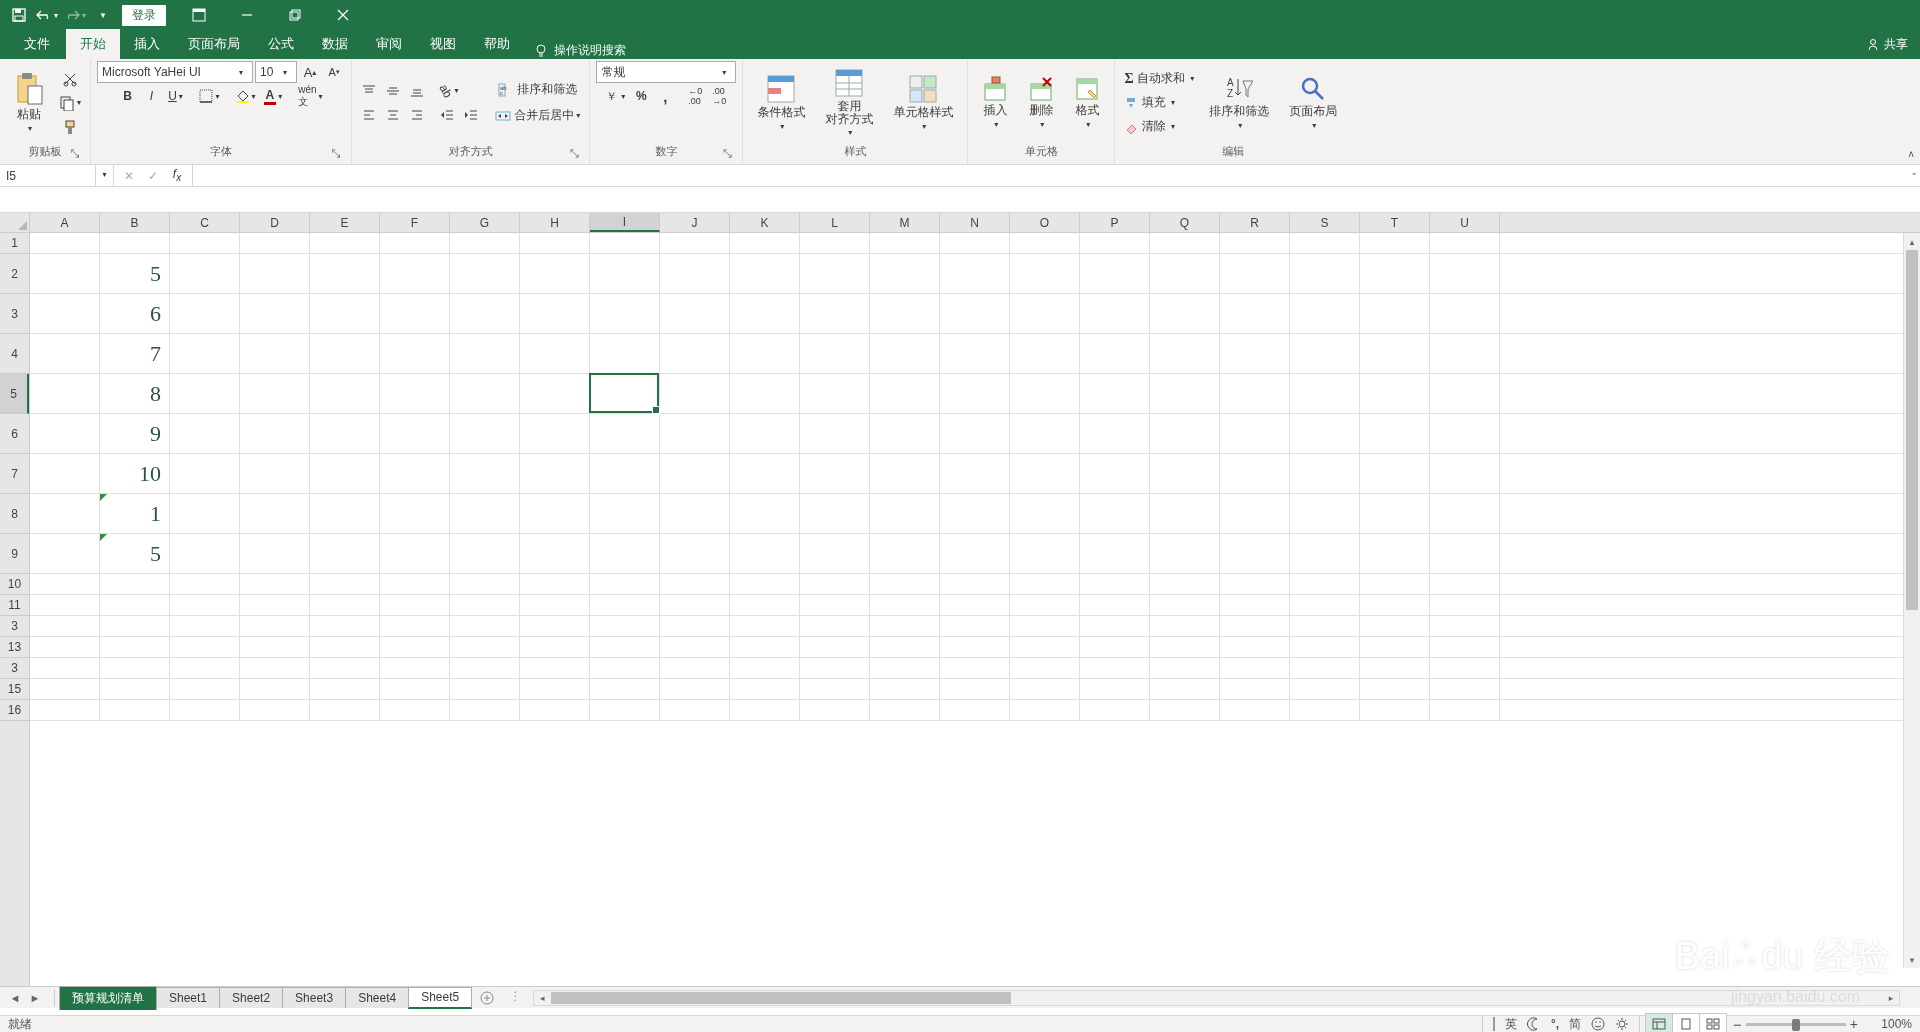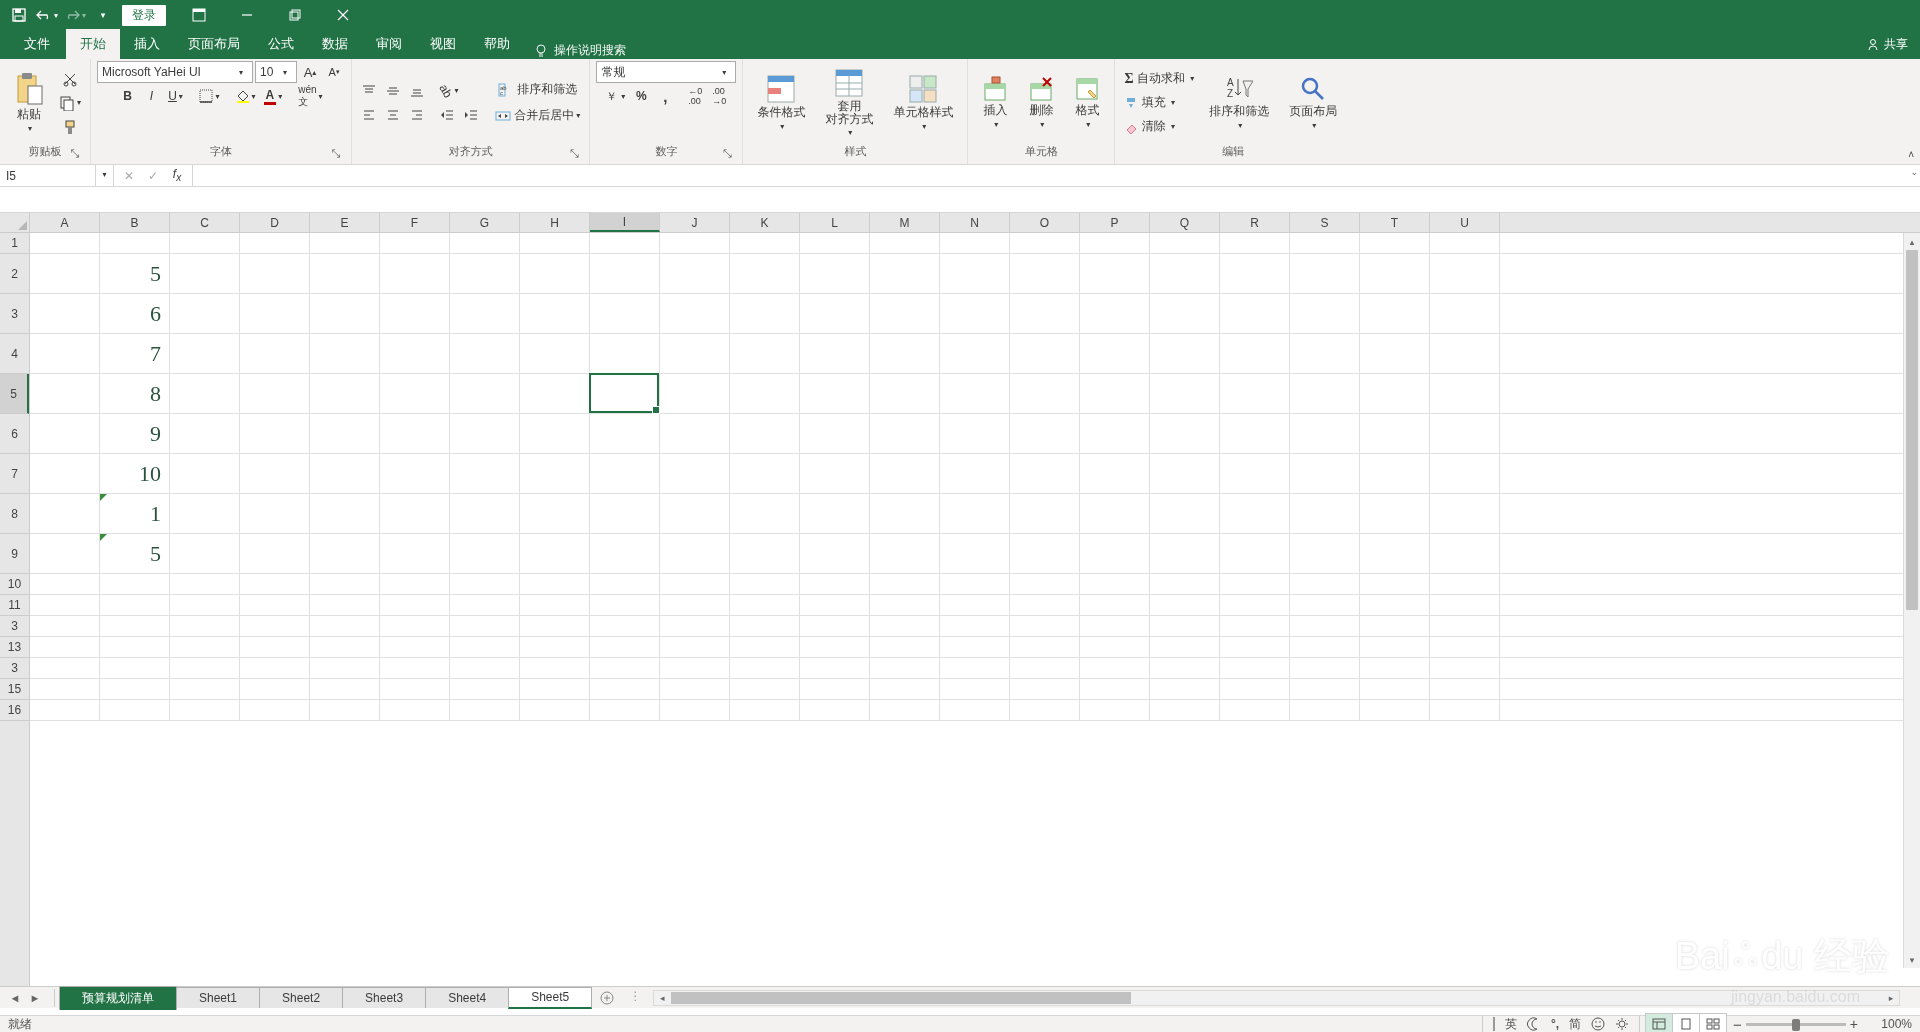--- a/index.html
+++ b/index.html
@@ -75,21 +75,21 @@
 
 .v-scroll { position: absolute; right: 0; top: 233px; bottom: 64px; width: 17px; background: #f1f1f1; border-left: 1px solid #dadada; }
 .scroll-btn { height: 17px; display: flex; align-items: center; justify-content: center; font-size: 9px; color: #666; }
 .v-thumb { position: absolute; top: 17px; left: 2px; right: 2px; height: 360px; background: #c1c1c1; border-radius: 1px; }
 
 
 .sheet-bar { position: absolute; bottom: 24px; left: 0; right: 0; height: 22px; background: #f3f2f1; border-top: 1px solid #ccc; display: flex; align-items: center; }
 .tab-nav { display: flex; gap: 2px; padding: 0 6px; }
 .nav-btn { width: 18px; height: 18px; display: flex; align-items: center; justify-content: center; cursor: pointer; color: #666; font-size: 11px; }
 .sheet-tabs { display: flex; align-items: center; }
-.sheet-tab { padding: 3px 22px; border: 1px solid #aeaeae; border-bottom: none; background: #e6e6e6; font-size: 12px; cursor: pointer; margin-right: -1px; }
+.sheet-tab { padding: 3px 12px; border: 1px solid #aeaeae; border-bottom: none; background: #e6e6e6; font-size: 12px; cursor: pointer; margin-right: -1px; }
 .sheet-tab.active { background: #fff; border-bottom: 2px solid #217346; position: relative; z-index: 1; padding-top: 2px; }
 .sheet-tab.budget { background: #217346; color: #fff; }
 .add-sheet { width: 24px; height: 20px; display: flex; align-items: center; justify-content: center; cursor: pointer; margin-left: 4px; }
 .h-scroll { flex: 1; margin-left: 20px; margin-right: 20px; height: 16px; background: #f1f1f1; border: 1px solid #dadada; position: relative; }
 .h-thumb { position: absolute; left: 17px; top: 1px; bottom: 1px; width: 460px; background: #c1c1c1; }
 
 
 .status-bar { position: absolute; bottom: 0; left: 0; right: 0; height: 17px; background: #f3f2f1; border-top: 1px solid #d6d6d6; display: flex; align-items: center; padding: 0 8px; font-size: 12px; color: #505050; }
 .status-right { margin-left: auto; display: flex; align-items: center; gap: 6px; }
 .ime-bar { display: flex; align-items: center; gap: 10px; padding: 0 10px; border-left: 1px solid #ccc; border-right: 1px solid #ccc; }

